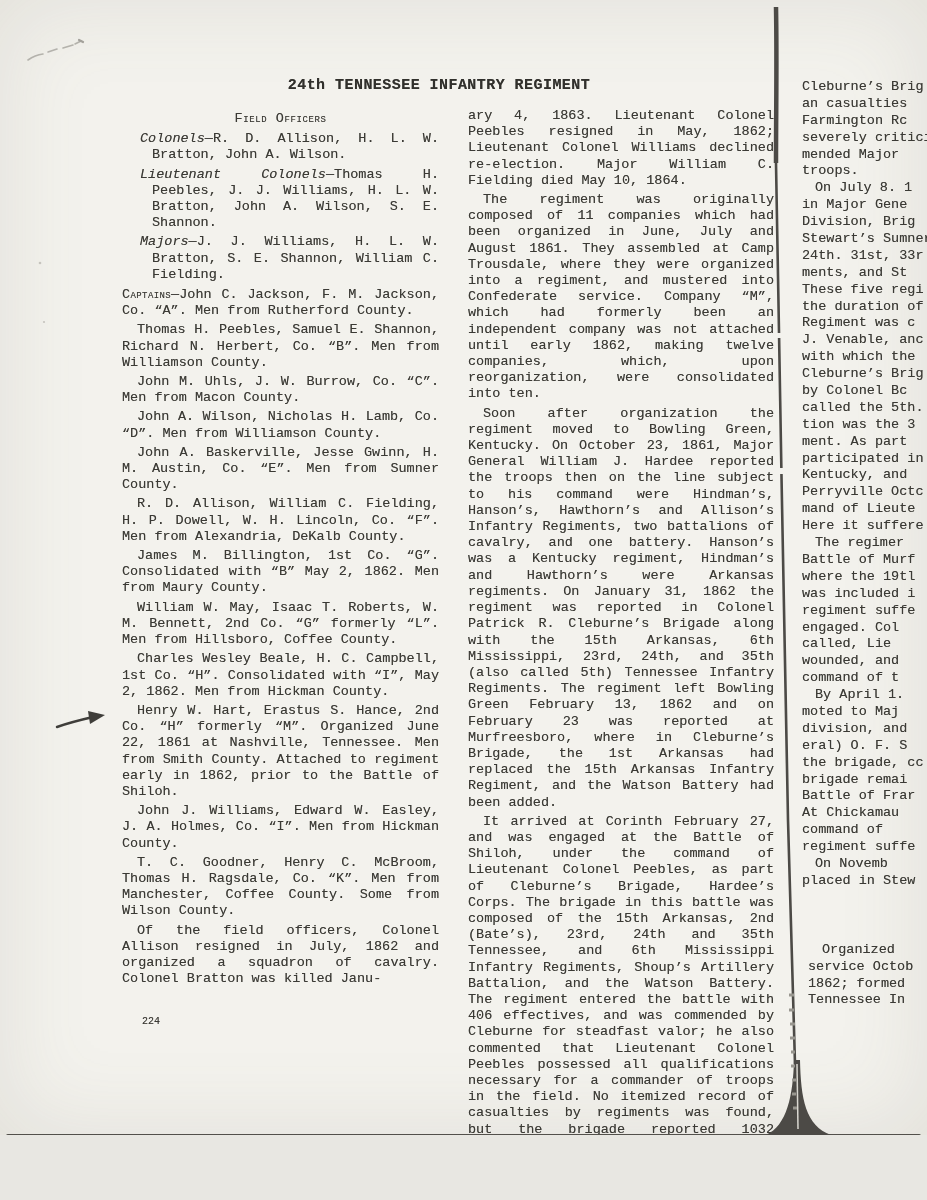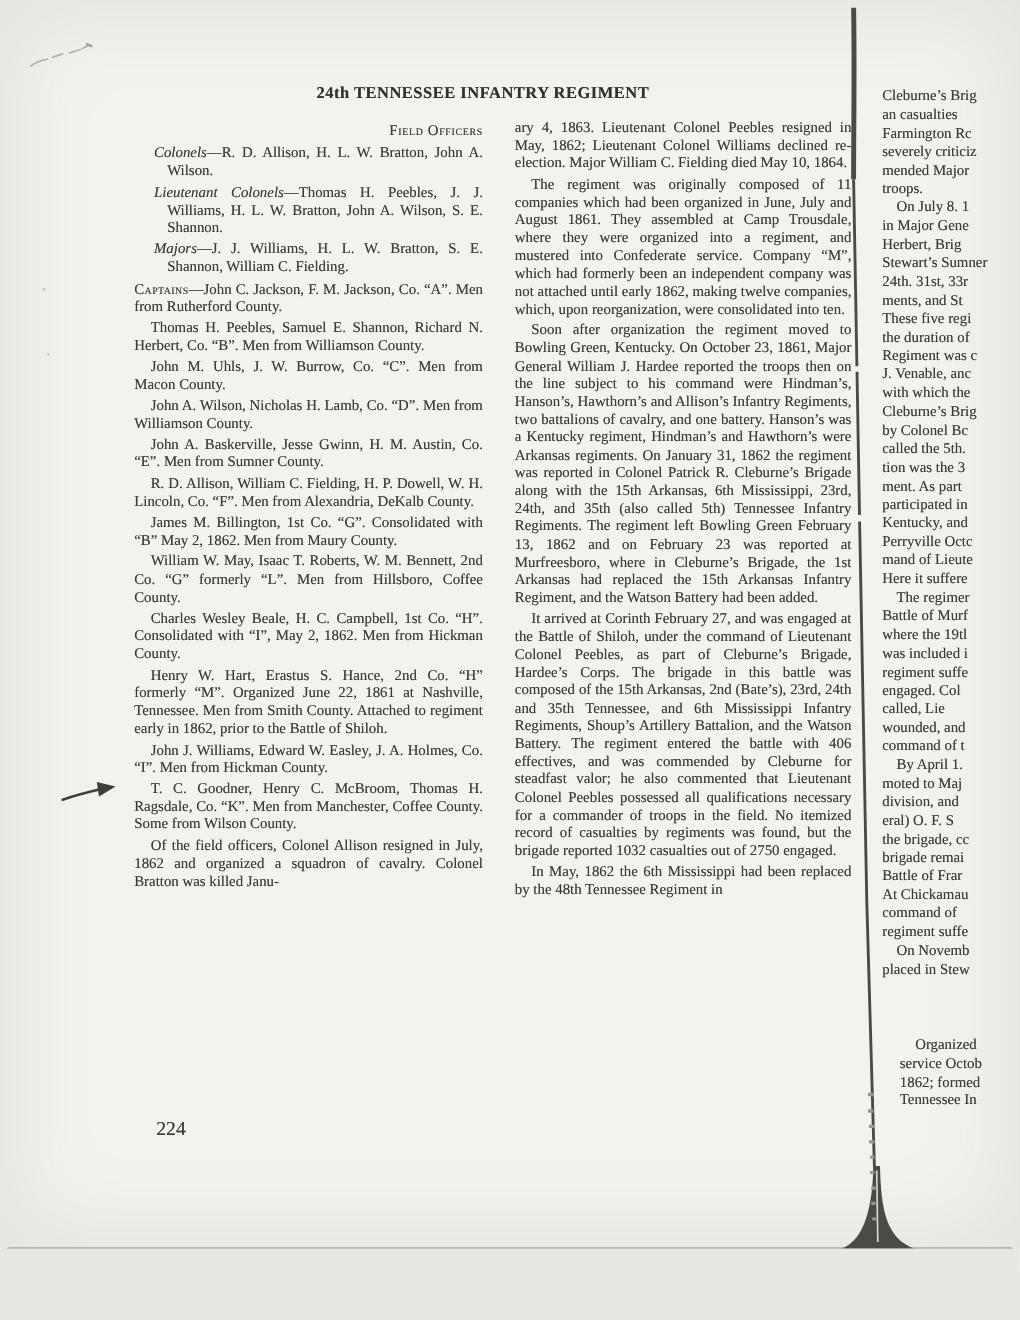--- a/index.html
+++ b/index.html
@@ -1,48 +1,48 @@
 <!DOCTYPE html>
 <html style="--paper: #f3f2ed; --ink: #3b3a35; --title_ink: #31302c; --band: #7d7b76; --spine: #4c4a46; --pencil: #b4b2ac; --arrow: #3f3e3a;"><head>
 <meta charset="utf-8">
 <style>
   html,body{margin:0;padding:0;background:#e8e7e2;}
   .scan-root{
     position:relative;width:927px;height:1135px;overflow:hidden;
     background:var(--paper,#f3f2ed);
     box-shadow:inset 0 0 90px rgba(118,112,96,.14);
-    font-family:Liberation Serif, serif;
+    font-family:Liberation Mono, monospace;
   }
   .page-title{
     position:absolute;left:122px;top:77px;width:634px;text-align:center;
     font-weight:bold;font-size:15px;letter-spacing:.45px;
     color:var(--title_ink,#31302c);
     text-shadow:0 0 .6px rgba(49,48,44,.6);
   }
   .col{
     position:absolute;color:var(--ink,#3b3a35);
     font-size:13.5px;line-height:16.2px;
     text-shadow:0 0 .5px rgba(59,58,53,.55);
   }
   .col-left{left:122px;top:104px;width:317px;}
   .col-middle{left:468px;top:104px;width:306px;}
   .col-next{left:802px;top:79px;width:125px;line-height:16.9px;}
   .blk{margin:0 0 3px 0;text-align:justify;}
   .blk.indent{text-indent:15px;}
   .blk.flush{text-indent:0;margin-top:4px;}
-  .blk.heading{font-variant:small-caps;letter-spacing:.6px;margin:7px 0 4px 0;text-align:right;}
+  .blk.heading{font-variant:small-caps;letter-spacing:.6px;margin:7px 0 4px 0;text-align:center;}
   .blk.hang{padding-left:30px;text-indent:-12px;}
   .lead.italic{font-style:italic;}
   .lead.smallcaps{font-variant:small-caps;letter-spacing:.4px;}
   .cutline{white-space:nowrap;overflow:hidden;height:16.9px;}
   .cutline.ind{padding-left:13px;}
-  .next-bottom{margin-top:52px;margin-left:16px;}
+  .next-bottom{margin-top:52px;margin-left:6px;}
   .next-bottom .cutline.ind{padding-left:14px;}
   .page-number{
-    position:absolute;left:142px;top:1016px;font-size:18px;
+    position:absolute;left:142px;top:1016px;font-size:10px;
     color:var(--ink,#3b3a35);text-shadow:0 0 .5px rgba(59,58,53,.55);
   }
   .scan-band{
     position:absolute;left:6px;top:1134px;width:915px;height:59px;border-radius:2px;
     background:
       repeating-linear-gradient(180deg,rgba(0,0,0,.05) 0 2px,rgba(255,255,255,.02) 2px 5px),
       linear-gradient(180deg,#504e49 0,#83817c 7%,#7b7974 55%,#6c6a65 100%);
   }
   .overlay{position:absolute;left:0;top:0;pointer-events:none;}
 </style>
@@ -83,21 +83,21 @@
   <div class="col col-next">
     <div id="col-next-top">
         <div class="cutline">Cleburne’s Brig</div>
         <div class="cutline">an casualties</div>
         <div class="cutline">Farmington Rc</div>
         <div class="cutline">severely criticiz</div>
         <div class="cutline">mended Major</div>
         <div class="cutline">troops.</div>
         <div class="cutline ind">On July 8. 1</div>
         <div class="cutline">in Major Gene</div>
-        <div class="cutline">Herbert, Brig</div>
+        <div class="cutline">Division, Brig</div>
         <div class="cutline">Stewart’s Sumner</div>
         <div class="cutline">24th. 31st, 33r</div>
         <div class="cutline">ments, and St</div>
         <div class="cutline">These five regi</div>
         <div class="cutline">the duration of</div>
         <div class="cutline">Regiment was c</div>
         <div class="cutline">J. Venable, anc</div>
         <div class="cutline">with which the</div>
         <div class="cutline">Cleburne’s Brig</div>
         <div class="cutline">by Colonel Bc</div>

